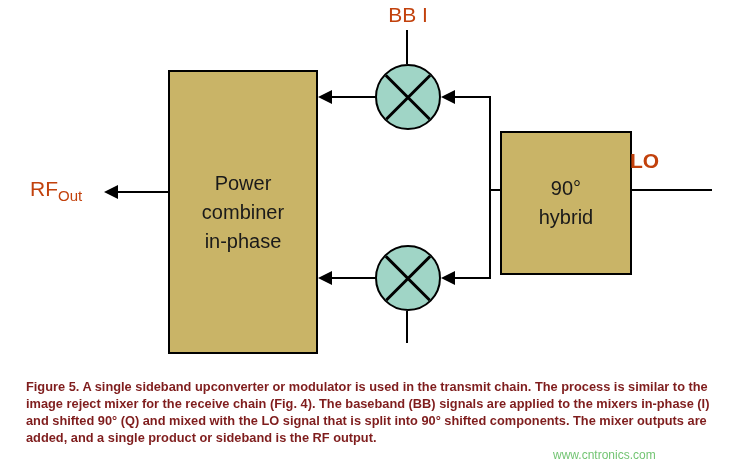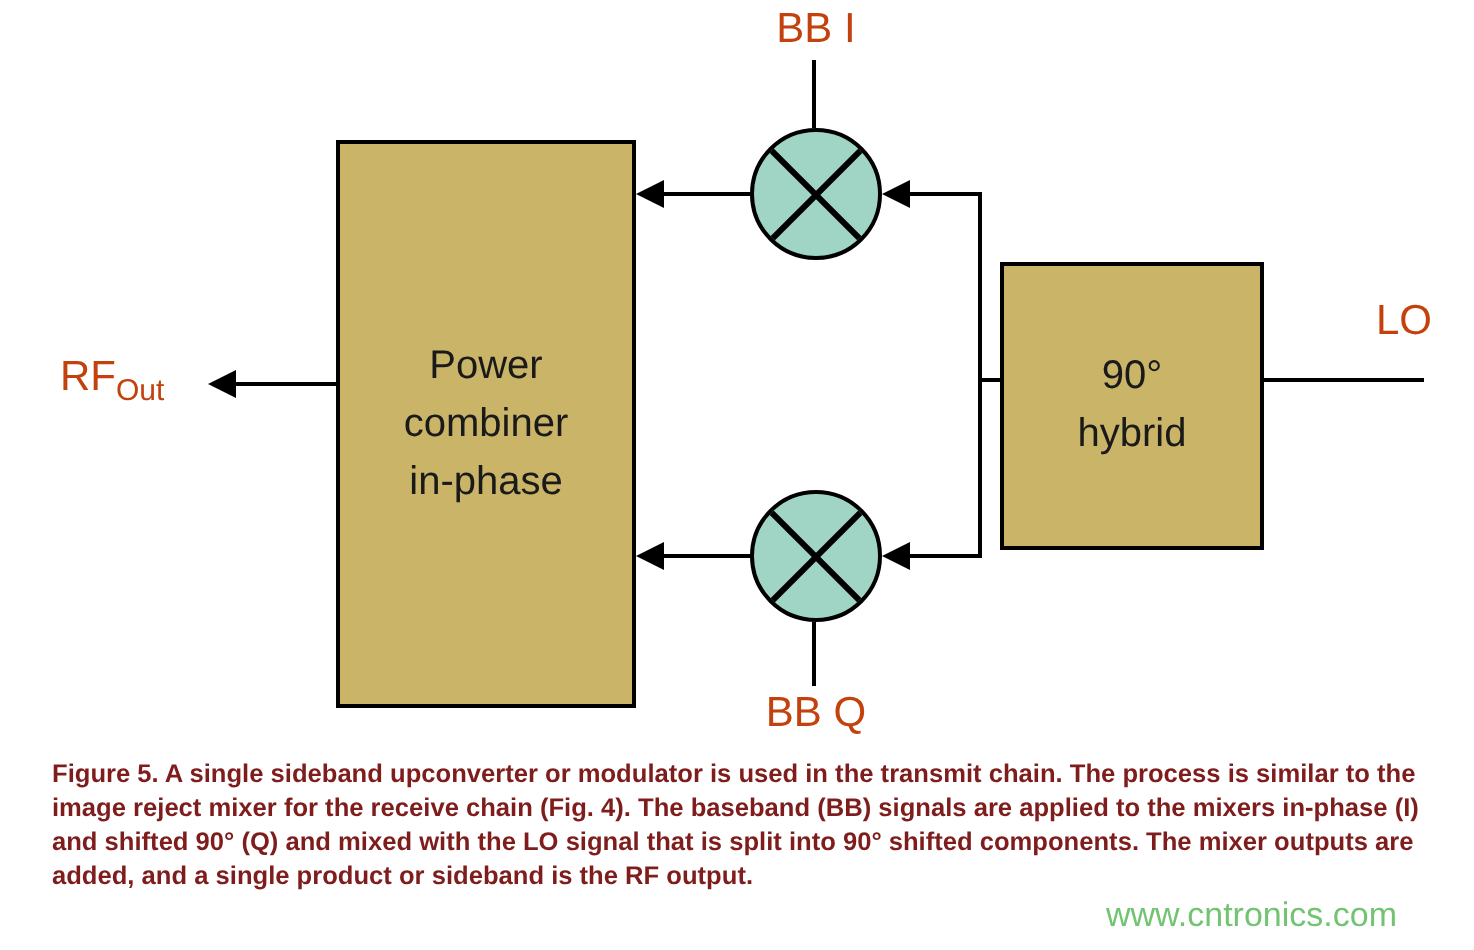--- a/index.html
+++ b/index.html
@@ -49,36 +49,36 @@
     border-bottom:7px solid transparent;
     border-right:14px solid var(--line-color,#000);
   }
   .sig-label {
     position:absolute;
     font-size:21px;
     color:#c2410c;
   }
   .bb-i { left:370px; top:3px;   width:76px; text-align:center; }
   .bb-q { left:370px; top:345px; width:76px; text-align:center; }
-  .lo   { left:688px; top:149px; }
+  .lo   { left:630px; top:149px;font-weight:bold; }
   .rf   { left:30px;  top:177px; }
   .rf sub { font-size:15px; }
   .caption {
     position:absolute;
     left:26px; top:378px;
     width:702px;
     font-size:12.8px;
     font-weight:bold;
     line-height:1.33;
     color:#7f1d1d;
   }
   .watermark {
     position:absolute;
     left:553px; top:448px;
-    font-size:17px;
+    font-size:12px;
     color:var(--watermark-color,#72C472);
   }
 </style>
 </head>
 <body>
 
 <div class="canvas">
 
   <div class="box combiner">Power
 combiner
@@ -113,21 +113,20 @@
 
   <div class="wire" style="left:489px; top:96px;  width:2px;  height:183px;"></div>
   <div class="wire" style="left:489px; top:189px; width:11px; height:2px;"></div>
 
   <div class="wire" style="left:117px; top:191px; width:51px; height:2px;"></div>
   <div class="arrow-left" style="left:104px; top:185px;"></div>
 
   <div class="wire" style="left:632px; top:189px; width:80px; height:2px;"></div>
 
   <div class="sig-label bb-i">BB I</div>
-  <div class="sig-label bb-q">BB Q</div>
   <div class="sig-label lo">LO</div>
   <div class="sig-label rf">
     <span>RF</span><sub>Out</sub>
   </div>
 
   <p class="caption">Figure 5. A single sideband upconverter or modulator is used in the transmit chain. The process is similar to the image reject mixer for the receive chain (Fig. 4). The baseband (BB) signals are applied to the mixers in-phase (I) and shifted 90° (Q) and mixed with the LO signal that is split into 90° shifted components. The mixer outputs are added, and a single product or sideband is the RF output.</p>
 
   <div class="watermark">www.cntronics.com</div>
 
 </div>

